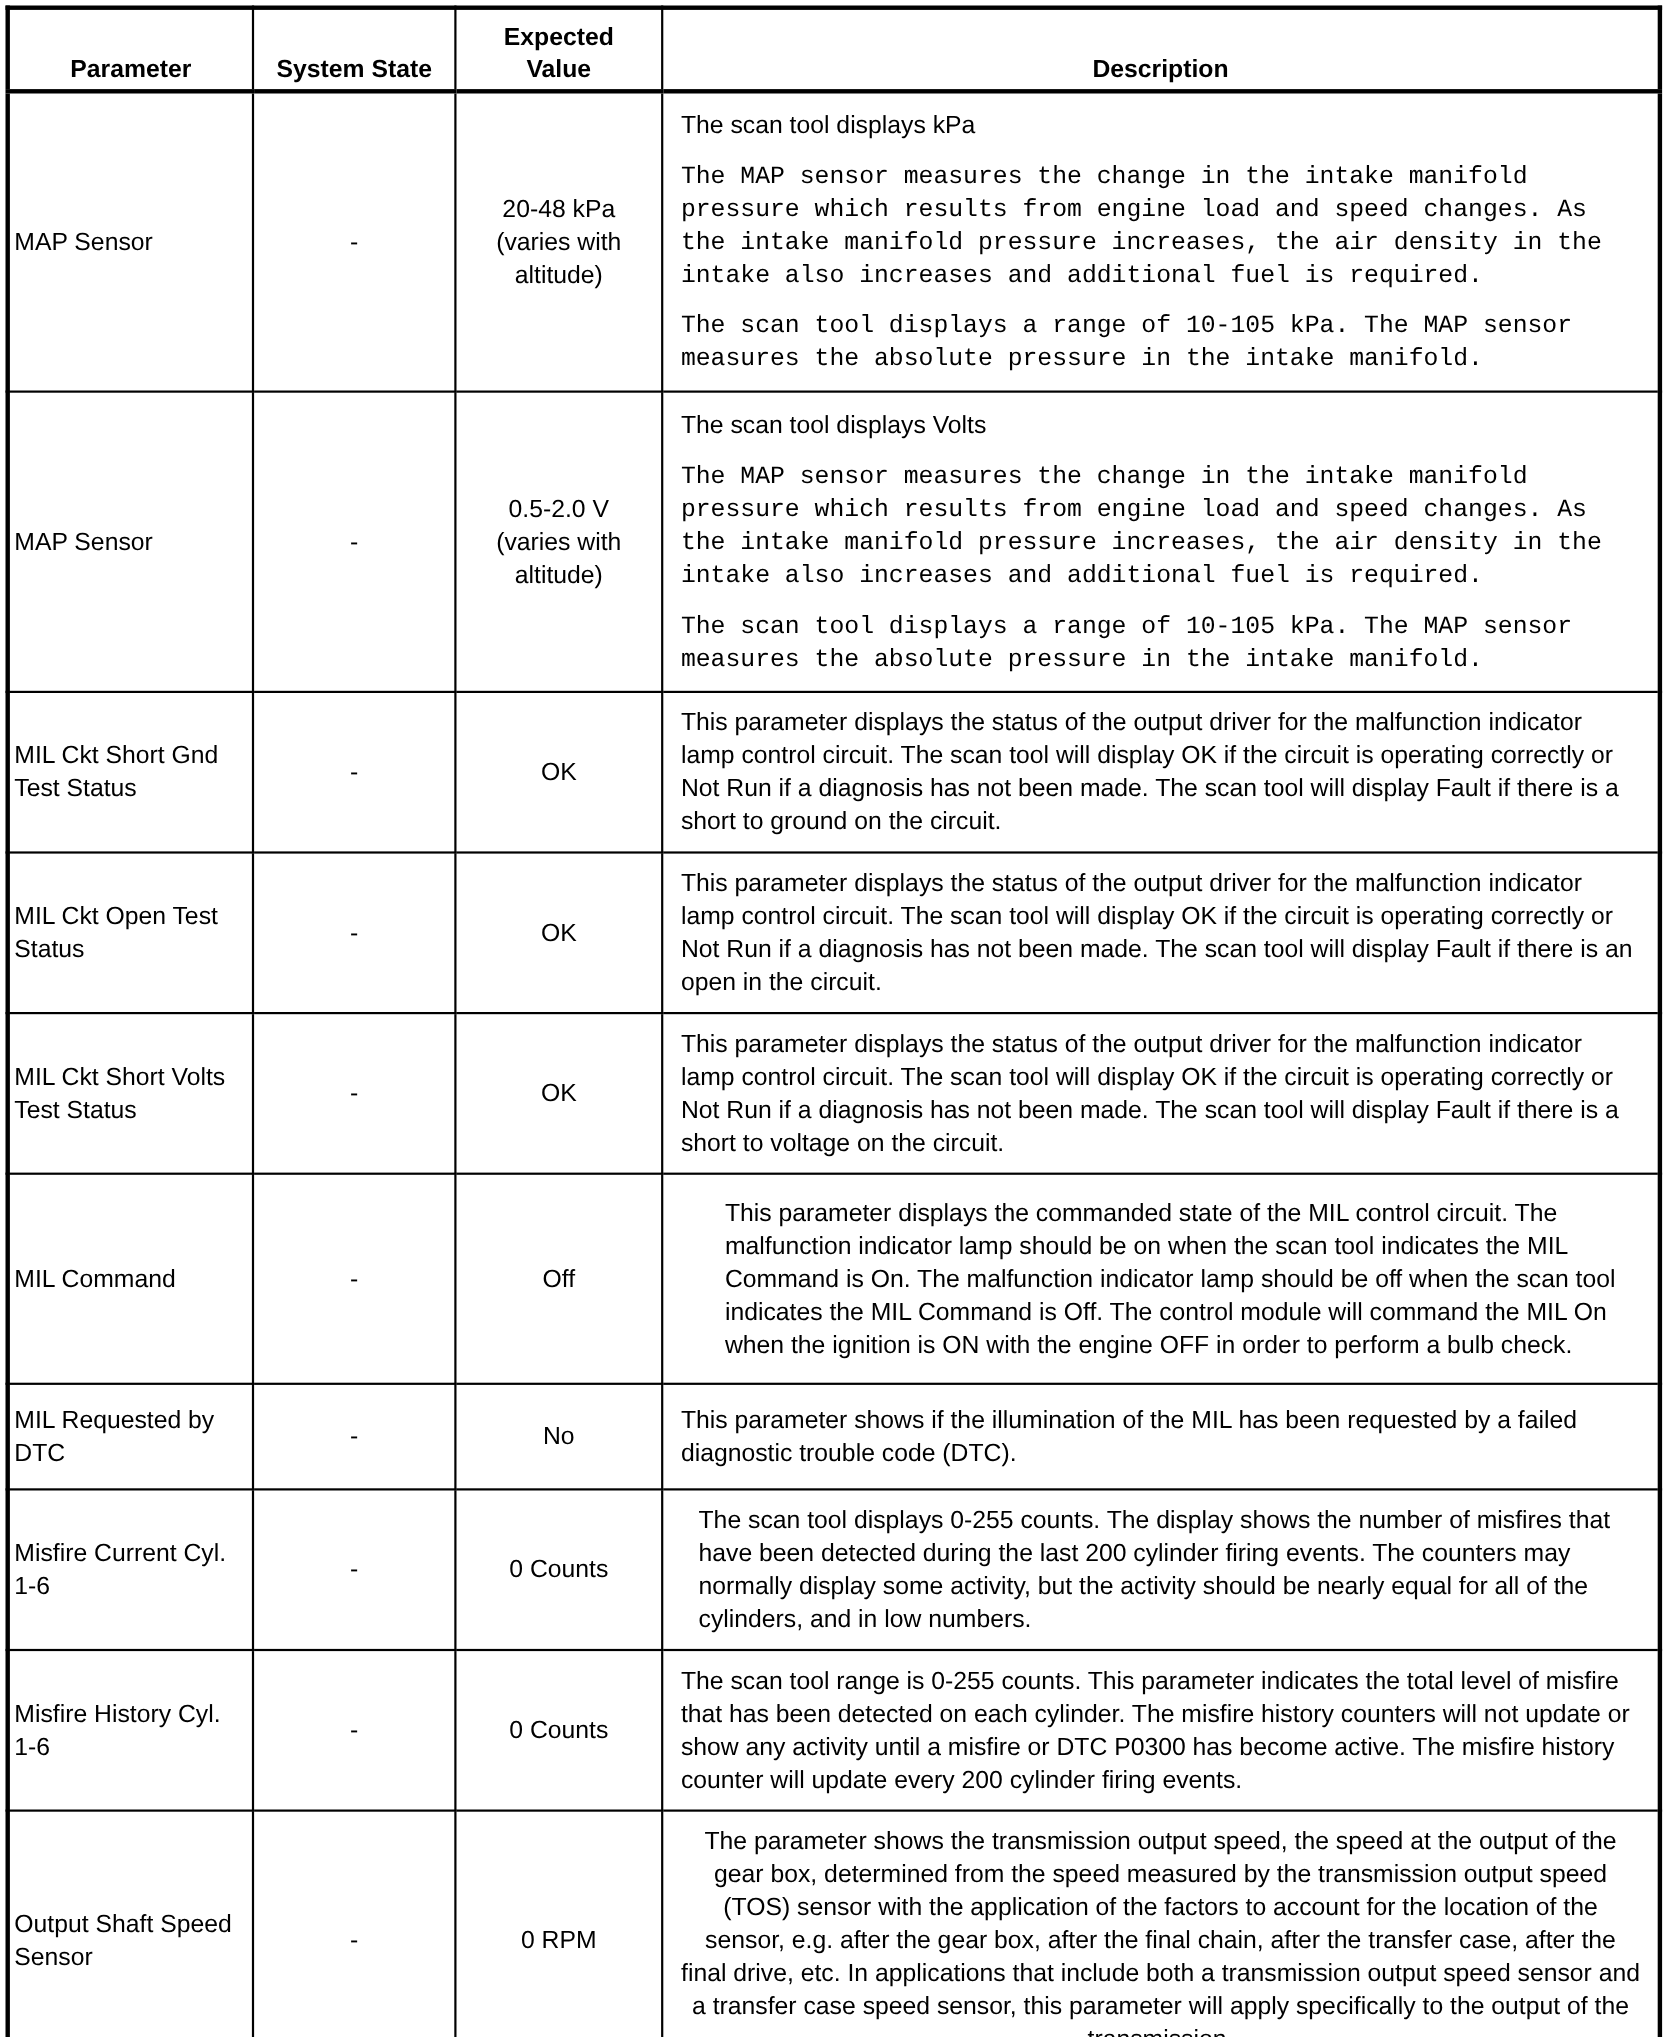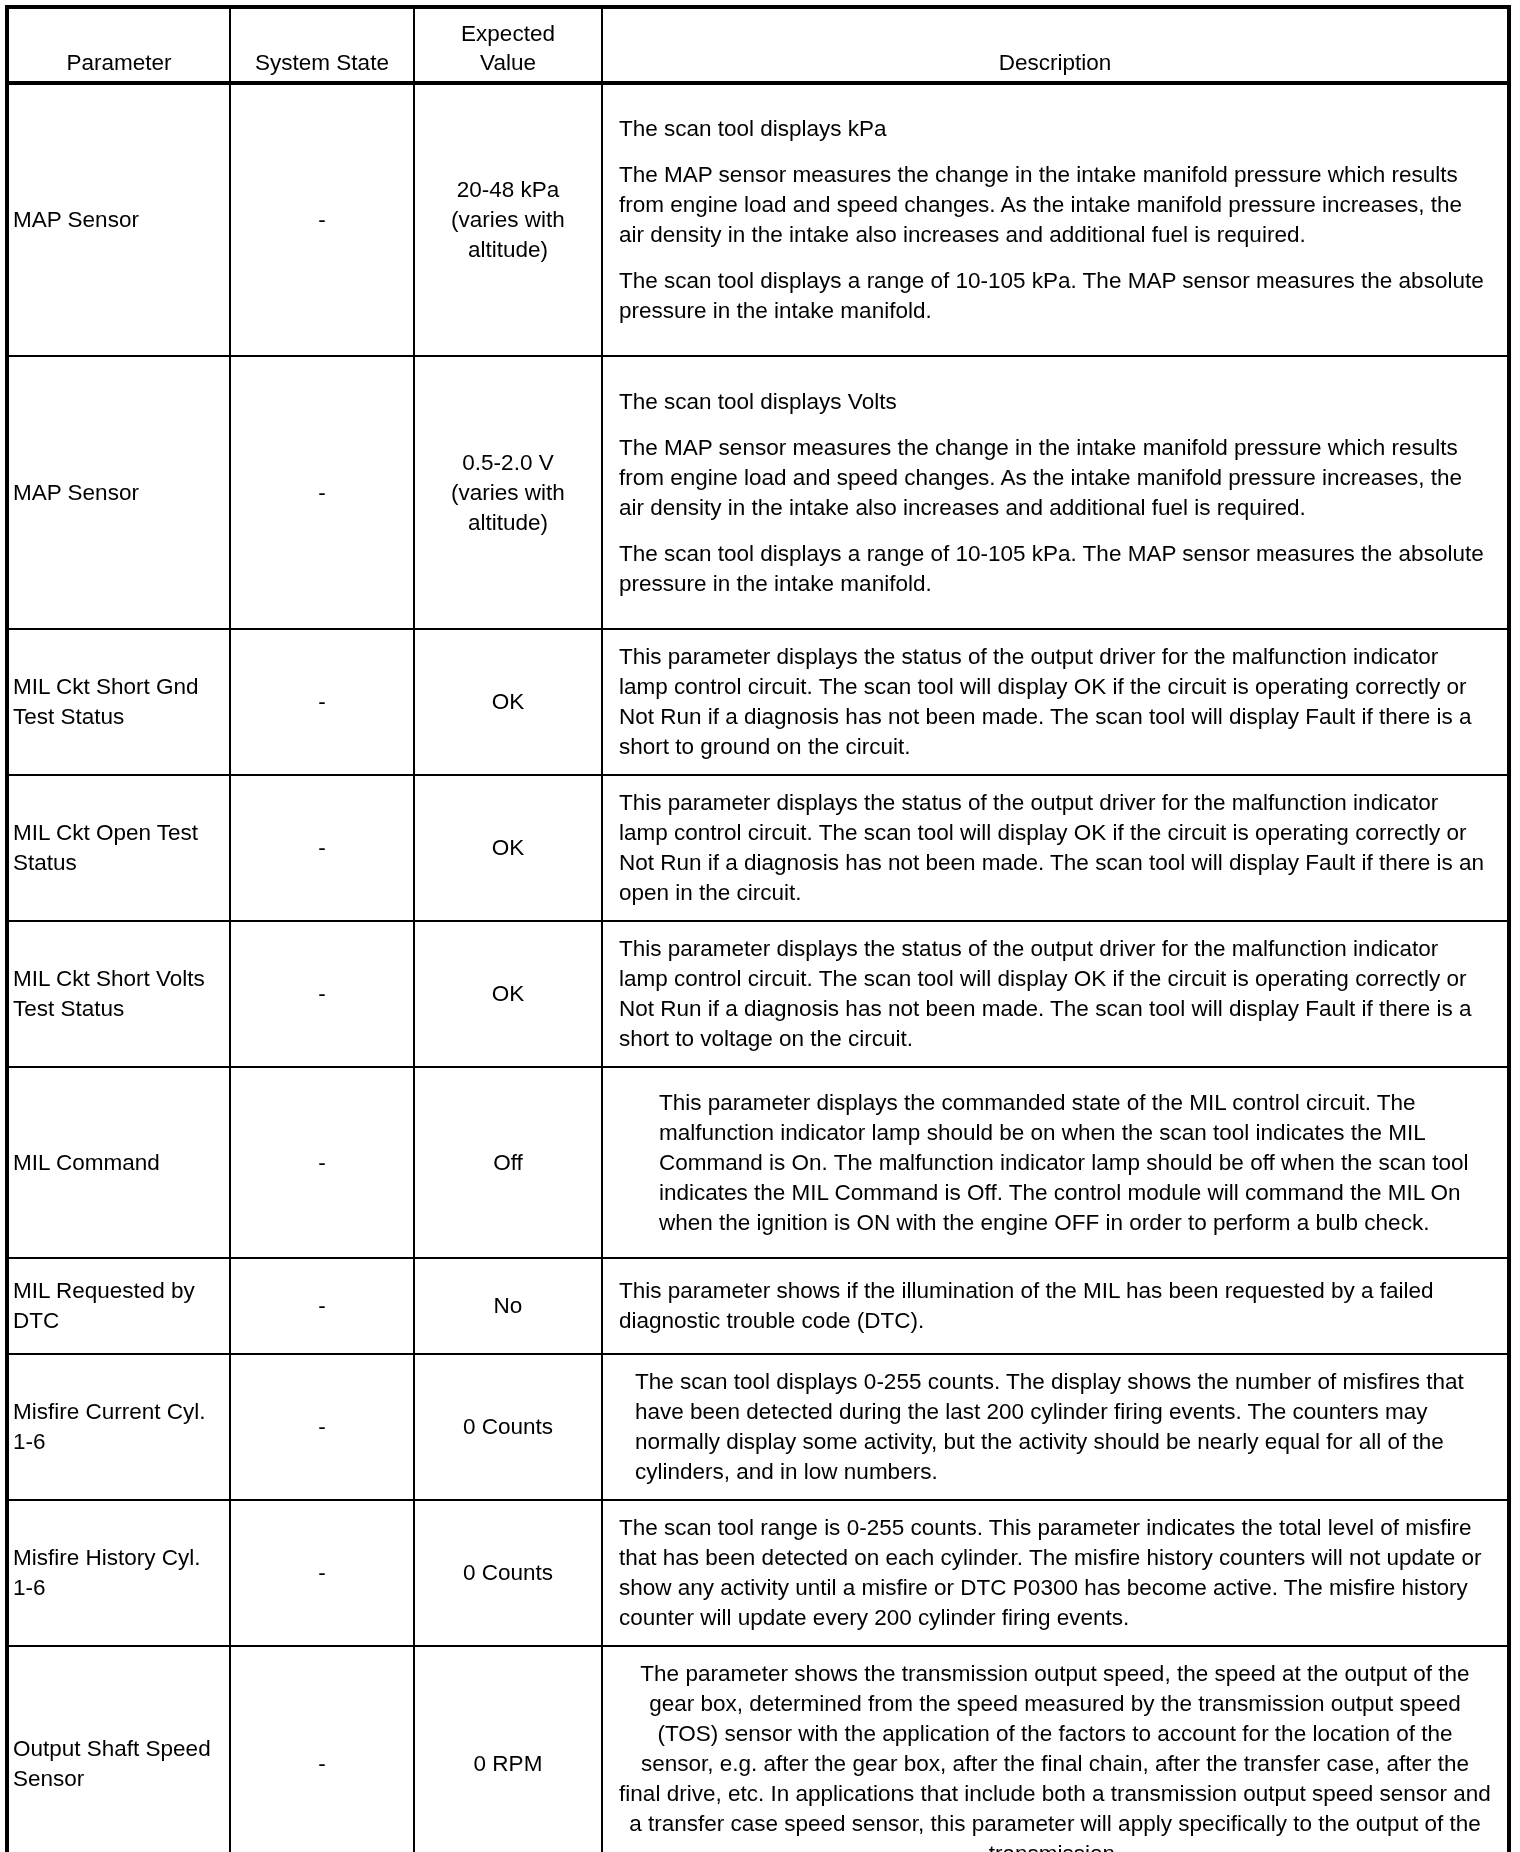--- a/index.html
+++ b/index.html
@@ -13,34 +13,34 @@
     table-layout: fixed;
     font-size: 22.5px;
     line-height: 30px;
   }
   table.params th, table.params td {
     border: 2px solid #000;
     padding: 0 4px;
     vertical-align: middle;
   }
   table.params thead th {
-    font-weight: normal;
+    font-weight: bold;
     text-align: center;
     vertical-align: bottom;
     padding-bottom: 4px;
     height: 68px;
     border-bottom: 4px solid #000;
     line-height: 29px;
     margin-left: 36px;
   }
   td.param { text-align: left; }
   td.state, td.expected { text-align: center; }
   td.desc { text-align: left; padding: 4px 6px 4px 5px; vertical-align: top; }
   td.desc p { margin: 12px; }
-  td.desc p + p { margin-top: 16px; }
+  td.desc p + p { margin-top: 16px; font-family: Liberation Mono, monospace; }
   col.c1 { width: 223px; }
   col.c2 { width: 184px; }
   col.c3 { width: 188px; }
   col.c4 { width: auto; }
 </style>
 </head>
 <body>
 
 <table class="params">
   <colgroup>

